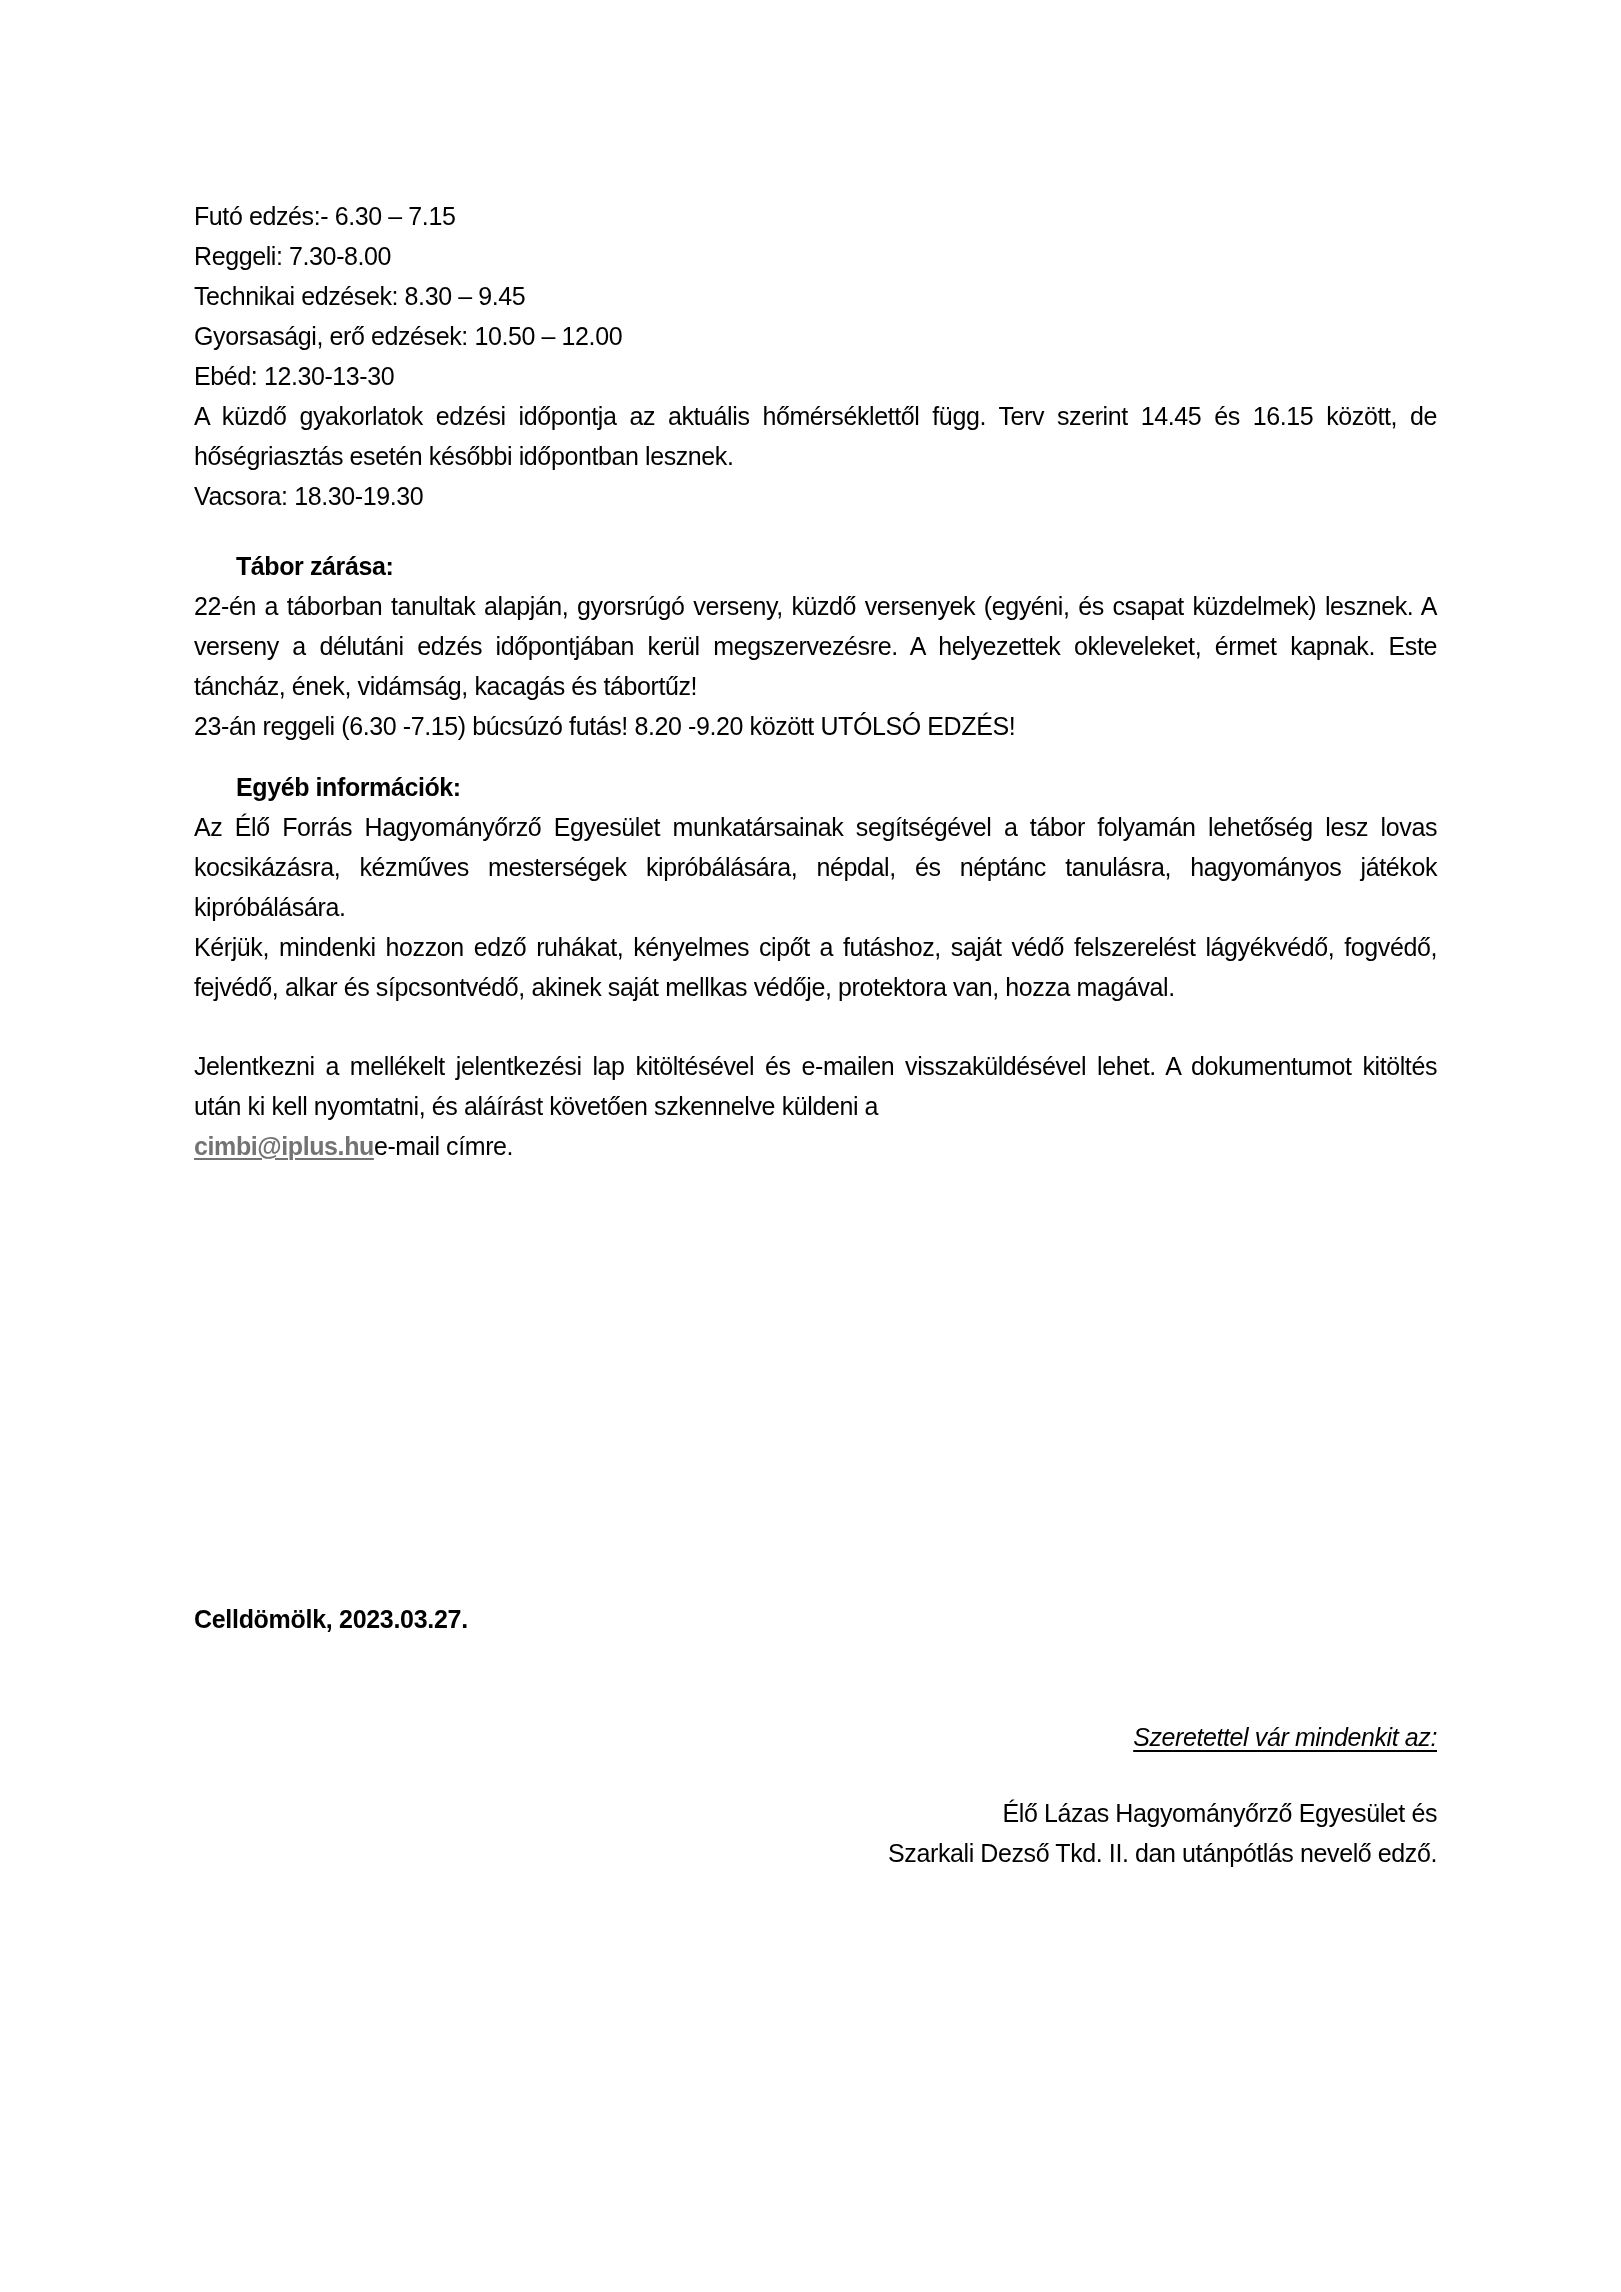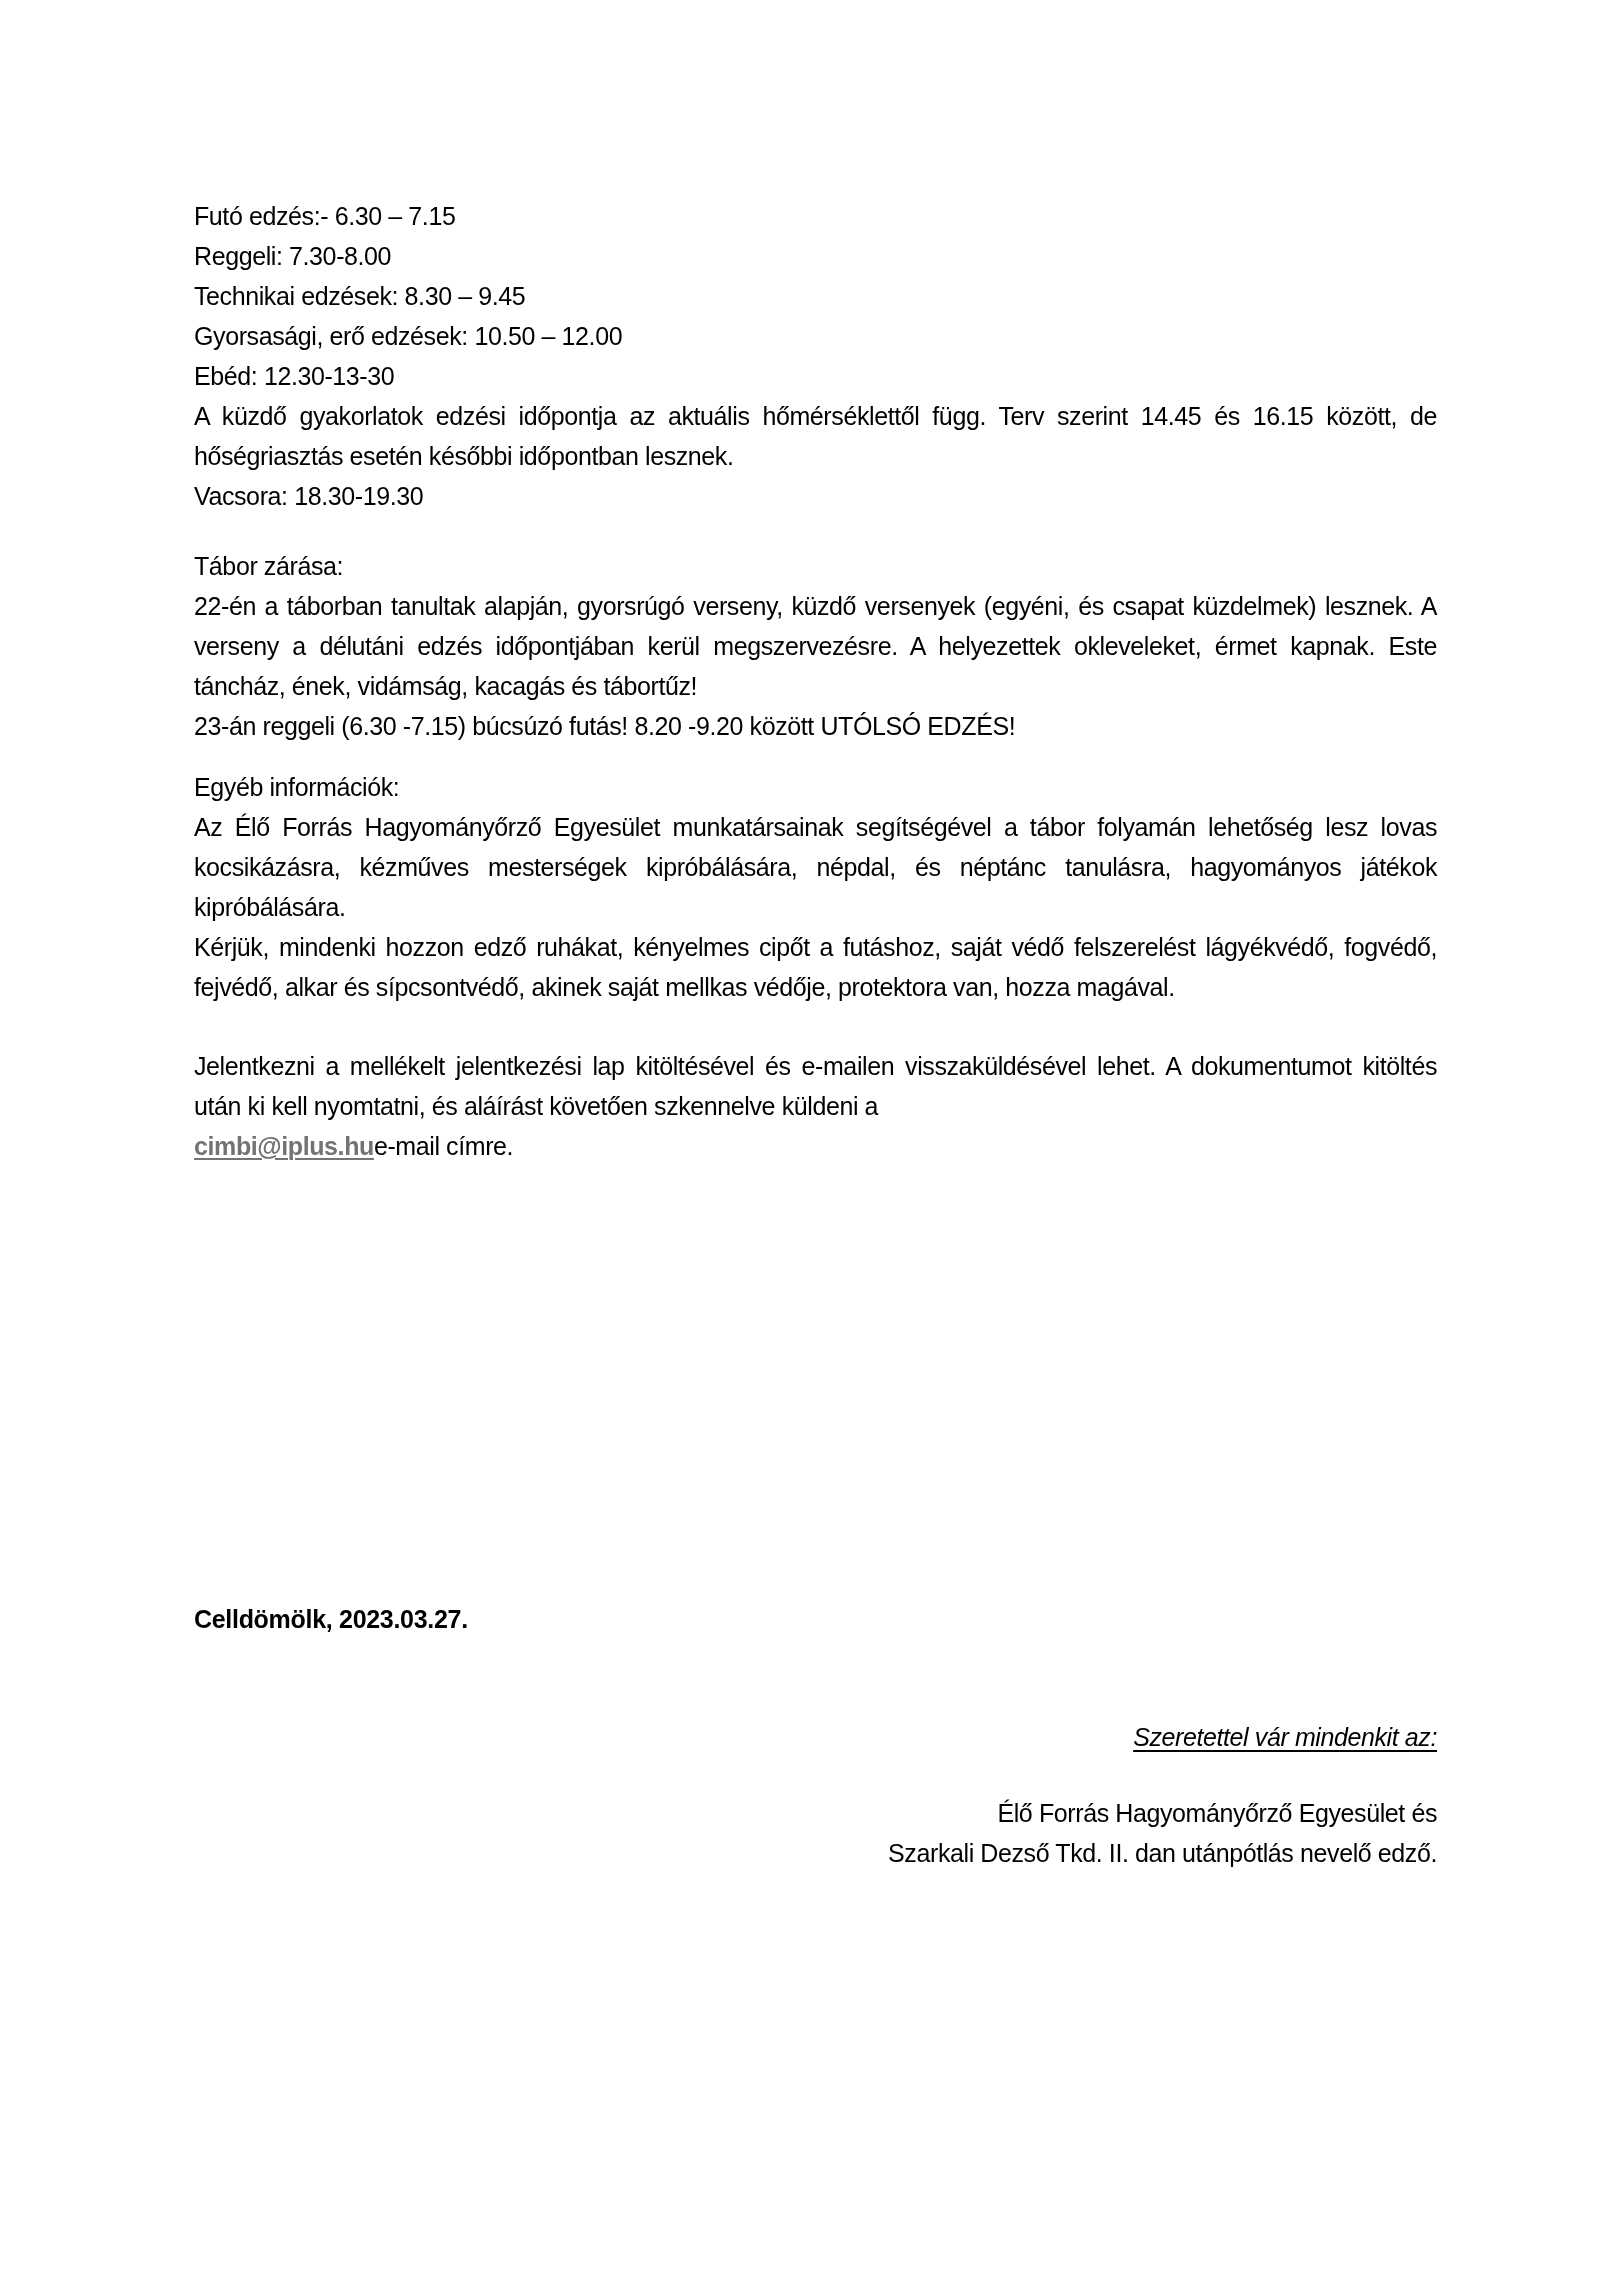--- a/index.html
+++ b/index.html
@@ -29,22 +29,23 @@
     }
     .para {
       font-size: 25px;
       line-height: 40px;
       text-align: justify;
       letter-spacing: -0.4px;
     }
     .heading {
       font-size: 25px;
       line-height: 40px;
-      font-weight: normal;
+      font-weight: bold;
       letter-spacing: -0.4px;
+      margin-left: 42px;
     }
     .gap-lg { height: 30px; }
     .gap-md { height: 20.6px; }
     .gap-sm { height: 18.6px; }
     .link {
       color: #0563c1;
       font-weight: bold;
       text-decoration: underline;
       text-decoration-thickness: 2px;
       text-underline-offset: 2.9px;
@@ -115,16 +116,16 @@
     <div class="line"><a class="link" style="color: #737373;">cimbi@iplus.hu</a><span>e-mail címre.</span></div>
   </section>
 
 </div>
 
 <div class="date">Celldömölk, 2023.03.27.</div>
 
 <div class="sign-block">
   <div class="greeting">Szeretettel vár mindenkit az:</div>
   <div class="sign-gap"></div>
-  <div>Élő Forrás Hagyományőrző Egyesület és</div>
+  <div>Élő Lázas Hagyományőrző Egyesület és</div>
   <div>Szarkali Dezső Tkd. II. dan utánpótlás nevelő edző.</div>
 </div>
 
 
 </body></html>

